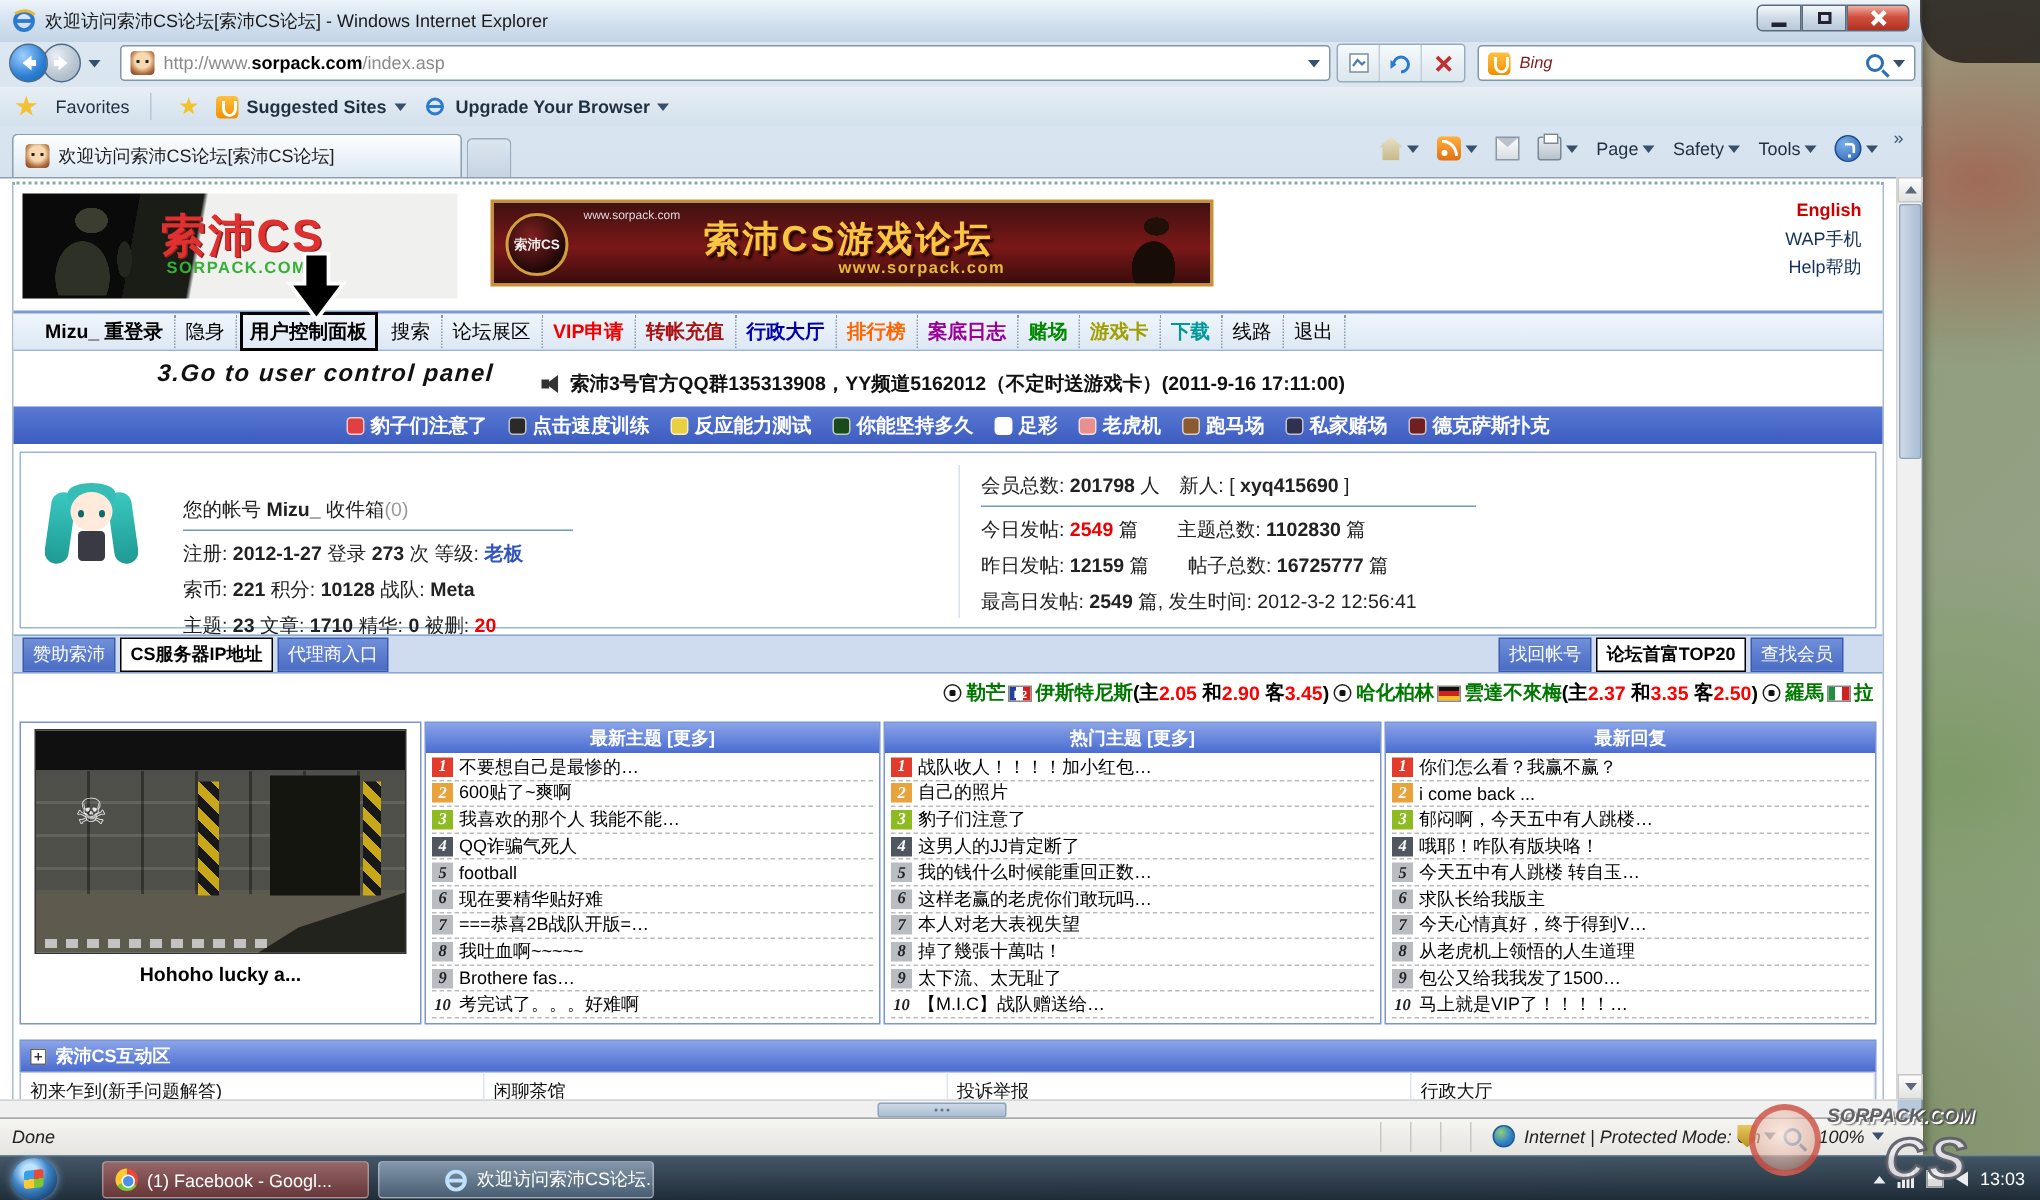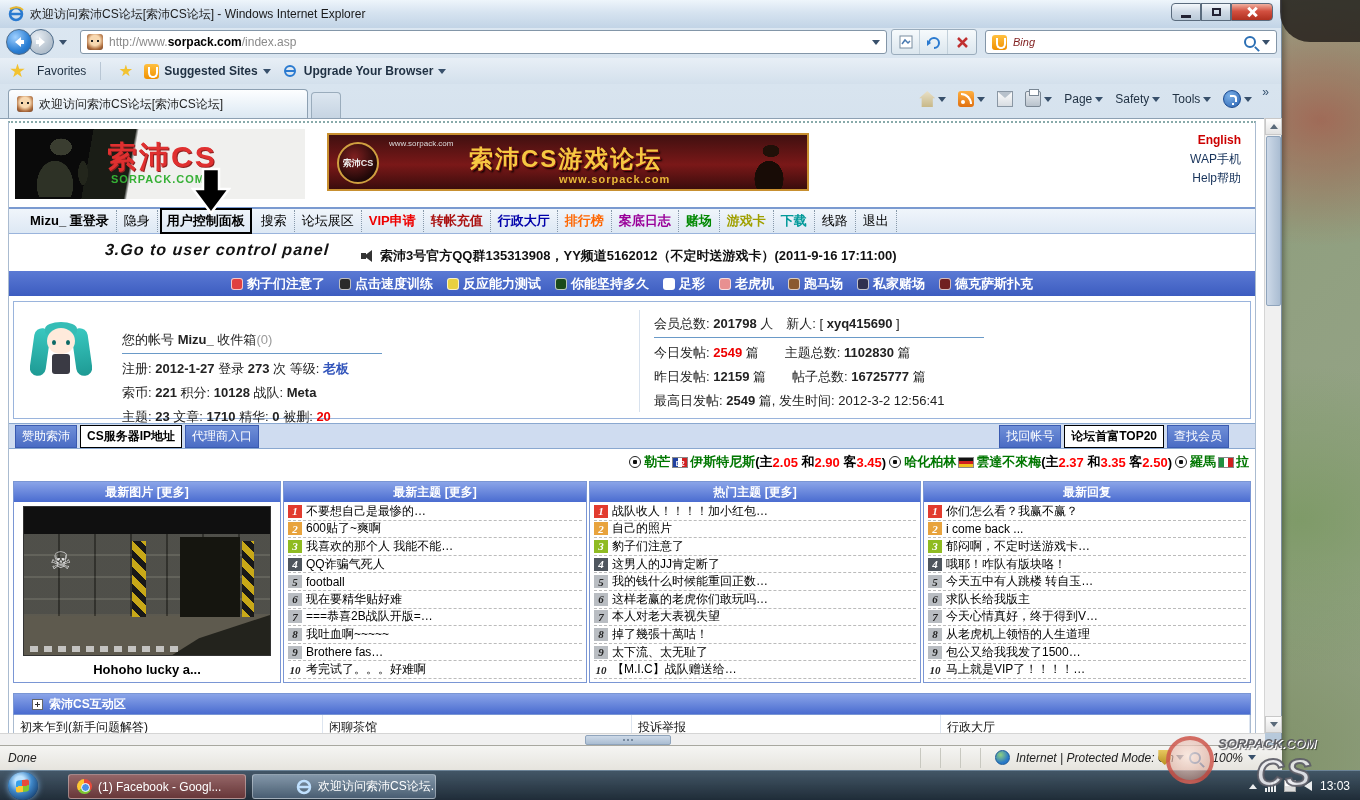--- a/index.html
+++ b/index.html
@@ -200,21 +200,21 @@
     background:repeating-linear-gradient(45deg,#c8a818 0 6px,#181818 6px 12px); }
   .shot .skull { position:absolute; left:26px; top:40px; color:#e8e8e8; font-size:24px; }
   .shot .gun { position:absolute; right:-6px; bottom:-4px; width:110px; height:46px; background:#23231d;
     clip-path:polygon(100% 0, 30% 55%, 0 100%, 100% 100%); }
   .shot .hud { position:absolute; left:6px; bottom:3px; width:150px; height:6px;
     background:repeating-linear-gradient(90deg,#ddd 0 8px, transparent 8px 14px); opacity:.8; }
   .shot-caption { text-align:center; font-size:13px; font-weight:bold; color:#000; margin-top:6px; }
 
   .interact { position:absolute; left:4px; top:570px; width:1238px; }
   .ibar { height:22px; background:linear-gradient(#8aa4e8,#4a6cd0); color:#fff; font-size:12px; font-weight:bold;
-    display:flex; align-items:center; padding-left:18px; gap:6px; border:1px solid #7a96d4; }
+    display:flex; align-items:center; padding-left:6px; gap:6px; border:1px solid #7a96d4; }
   .plusbox { width:11px; height:11px; background:#fff; border:1px solid #666; position:relative; flex:none; }
   .plusbox:before { content:""; position:absolute; left:2px; top:4px; width:5px; height:1px; background:#333; }
   .plusbox:after { content:""; position:absolute; left:4px; top:2px; width:1px; height:5px; background:#333; }
   .irow { display:flex; font-size:12px; color:#111; border-left:1px solid #aabbd0; border-right:1px solid #aabbd0; }
   .icell { flex:1; padding:4px 6px 14px 6px; border-right:1px solid #dde5f0; white-space:nowrap; overflow:hidden; }
 
   
   .vscroll { position:absolute; right:0; top:118px; width:17px; height:615px; background:#f0f0f0; border-left:1px solid #d5d5d5; }
   .sbtn { position:absolute; left:0; width:17px; height:17px; background:linear-gradient(#fdfdfd,#e2e2e2); border:1px solid #c8c8c8;
     display:flex; align-items:center; justify-content:center; }
@@ -567,21 +567,20 @@
               <a class="tbtn tb-blue" href="#">查找会员</a>
             </div>
         </div>
 
         <div class="betline">
           
         <span class=" ball"></span><span style="color: rgb(0, 119, 0);">勒芒</span><span class=" flag fr">D2</span><span style="color: rgb(0, 119, 0);">伊斯特尼斯</span><span style="color: rgb(0, 0, 0);">(主</span><span style="color: rgb(255, 0, 0);">2.05</span><span style="color: rgb(0, 0, 0);"> 和</span><span style="color: rgb(255, 0, 0);">2.90</span><span style="color: rgb(0, 0, 0);"> 客</span><span style="color: rgb(255, 0, 0);">3.45</span><span style="color: rgb(0, 0, 0);">)</span><span class=" ball"></span><span style="color: rgb(0, 119, 0);">哈化柏林</span><span class=" flag de"></span><span style="color: rgb(0, 119, 0);">雲達不來梅</span><span style="color: rgb(0, 0, 0);">(主</span><span style="color: rgb(255, 0, 0);">2.37</span><span style="color: rgb(0, 0, 0);"> 和</span><span style="color: rgb(255, 0, 0);">3.35</span><span style="color: rgb(0, 0, 0);"> 客</span><span style="color: rgb(255, 0, 0);">2.50</span><span style="color: rgb(0, 0, 0);">)</span><span class=" ball"></span><span style="color: rgb(0, 119, 0);">羅馬</span><span class=" flag it"></span><span style="color: rgb(0, 119, 0);">拉</span></div>
 
         <div class="cols">
           <div class="col col1">
-            <div class="colhead">最新图片 [更多]</div>
             <div class="shot">
               <div class="tiles"></div>
                 <div class="dark-corr"></div>
               <div class="hazard1"></div>
                 <div class="hazard2"></div>
               <div class="skull">☠</div>
               <div class="gun"></div>
               <div class="hud"></div>
             </div>
             <div class="shot-caption">Hohoho lucky a...</div>
@@ -705,21 +704,21 @@
                   <a class="lt" href="#">你们怎么看？我赢不赢？</a>
                 </div>
 
                 <div class="li">
                   <i class="num" style="background: rgb(232, 163, 61); color: rgb(255, 255, 255);">2</i>
                   <a class="lt" href="#">i come back ...</a>
                 </div>
 
                 <div class="li">
                   <i class="num" style="background: rgb(143, 187, 34); color: rgb(255, 255, 255);">3</i>
-                  <a class="lt" href="#">郁闷啊，不定时送游戏卡…</a>
+                  <a class="lt" href="#">郁闷啊，今天五中有人跳楼…</a>
                 </div>
 
                 <div class="li">
                   <i class="num" style="background: rgb(79, 86, 94); color: rgb(255, 255, 255);">4</i>
                   <a class="lt" href="#">哦耶！咋队有版块咯！</a>
                 </div>
 
                 <div class="li">
                   <i class="num" style="background: rgb(185, 189, 194); color: rgb(34, 34, 34);">5</i>
                   <a class="lt" href="#">今天五中有人跳楼 转自玉…</a>

